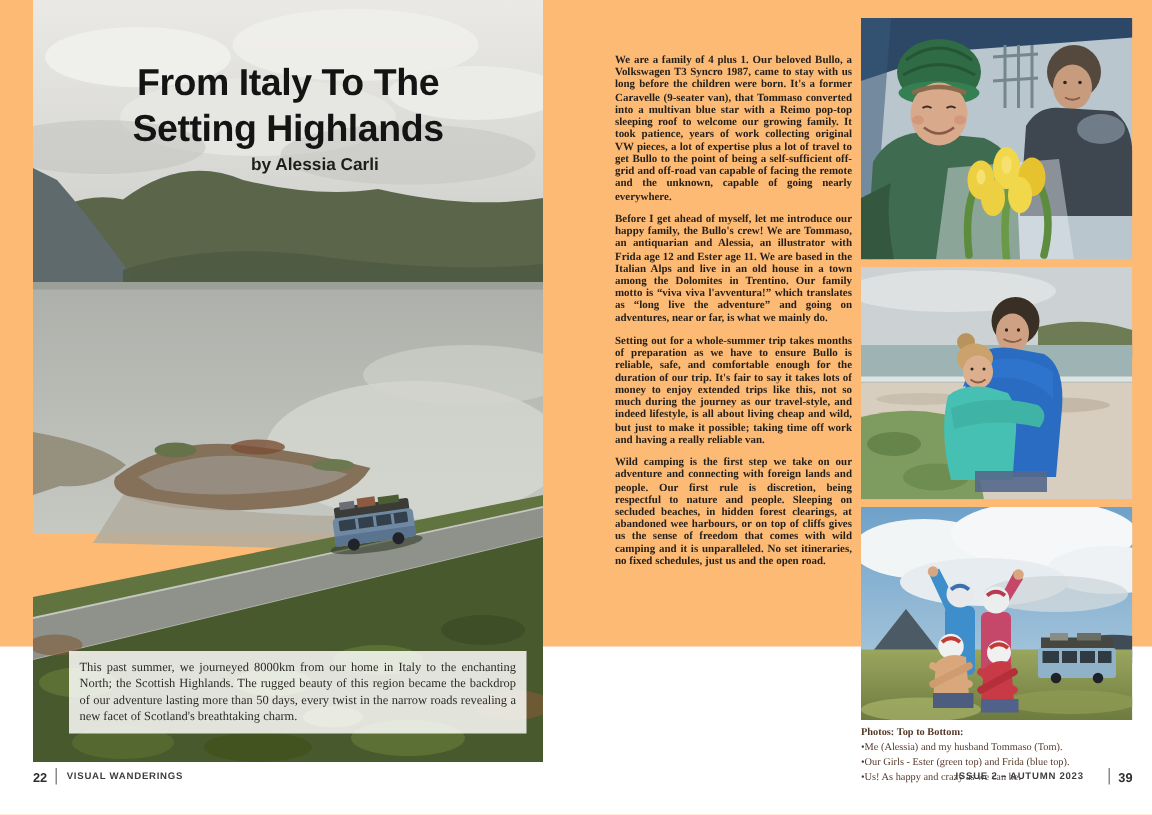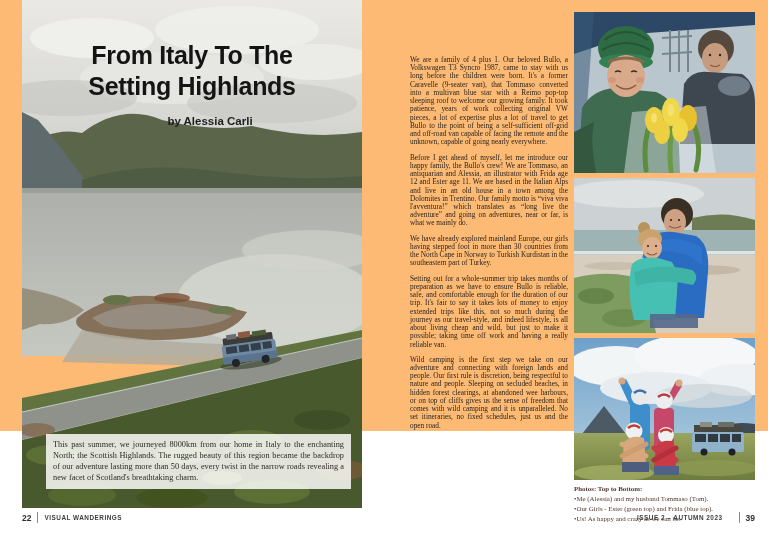--- a/index.html
+++ b/index.html
@@ -6,39 +6,39 @@
   html,body { width:768px; height:543px; background:#ffffff; overflow:hidden; }
   .spread { position:relative; width:768px; height:431px; background:#fdba74;
             font-family:"Liberation Serif", serif; }
 
   
   .hero { position:absolute; left:22px; top:0; width:340px; height:508px; overflow:hidden; }
   .hero svg { display:block; }
   .title-block { position:absolute; top:40px; left:0; right:0; text-align:center; }
   .title-block h1 { font-family:"Liberation Sans", sans-serif; font-weight:700;
                     font-size:25px; line-height:1.24; color:#141414; letter-spacing:-0.3px; }
-  .byline { margin-top:13px; font-family:"Liberation Sans", sans-serif; font-weight:700;
+  .byline { margin-top:2px; font-family:"Liberation Sans", sans-serif; font-weight:700;
             font-size:11.5px; color:#1d1d1d;padding-left:36px; }
   .lead-caption { position:absolute; left:24px; right:11px; bottom:19px;
                   background:rgba(253,253,250,0.85); padding:5px 7px 6px 7px;
                   font-size:8.3px; line-height:1.34; text-align:justify; color:#2d2b26; }
 
   
   .footer { position:absolute; top:512px; display:flex; align-items:center;
             font-family:"Liberation Sans", sans-serif; color:#3d3d3d; }
   .footer-left { left:22px; }
   .footer-right { right:13px; }
   .pagenum { font-weight:700; font-size:8.5px; color:#2e2e2e; }
   .vbar { width:1px; height:11px; background:#8a8a8a; display:inline-block; margin:0 6px; }
   .mag, .issue { font-weight:700; font-size:6.4px; letter-spacing:0.5px; color:#3d3d3d; }
   .issue { margin-right:10px; }
 
   
-  .body-col { position:absolute; left:410px; top:56px; width:158px;
-              font-size:7.3px; line-height:1.13; text-align:justify; color:#221f1b; }
+  .body-col { position:absolute; left:410px; top:36px; width:158px;
+              font-size:7.3px; line-height:1.13; text-align:justify; color:#221f1b;font-weight:bold; }
   .body-col p { margin-bottom:7px; }
 
   .photo-col { position:absolute; left:574px; top:12px; width:181px; }
   .photo-frame { display:block; margin-bottom:5px; overflow:hidden; }
   .photo-frame svg { display:block; }
 
   .photo-captions { margin-top:1px; font-family:"Liberation Serif", serif; color:#54382b; }
   .photo-captions .cap-head { font-weight:700; font-size:6.9px; margin-bottom:2px; }
   .photo-captions .cap-item { font-size:6.9px; line-height:1.45; }
 </style>
@@ -158,21 +158,20 @@
       <span class="pagenum">22</span>
       <span class="vbar"></span>
       <span class="mag">VISUAL WANDERINGS</span>
     </div>
   </section>
 
   <section>
     <div class="body-col">
       <p>We are a family of 4 plus 1. Our beloved Bullo, a Volkswagen T3 Syncro 1987, came to stay with us long before the children were born. It's a former Caravelle (9-seater van), that Tommaso converted into a multivan blue star with a Reimo pop-top sleeping roof to welcome our growing family. It took patience, years of work collecting original VW pieces, a lot of expertise plus a lot of travel to get Bullo to the point of being a self-sufficient off-grid and off-road van capable of facing the remote and the unknown, capable of going nearly everywhere.</p>
       <p>Before I get ahead of myself, let me introduce our happy family, the Bullo's crew! We are Tommaso, an antiquarian and Alessia, an illustrator with Frida age 12 and Ester age 11. We are based in the Italian Alps and live in an old house in a town among the Dolomites in Trentino. Our family motto is “viva viva l'avventura!” which translates as “long live the adventure” and going on adventures, near or far, is what we mainly do.</p>
-      <p>We have already explored mainland Europe, our girls having stepped foot in more than 30 countries from the North Cape in Norway to Turkish Kurdistan in the southeastern part of Turkey.</p>
       <p>Setting out for a whole-summer trip takes months of preparation as we have to ensure Bullo is reliable, safe, and comfortable enough for the duration of our trip. It's fair to say it takes lots of money to enjoy extended trips like this, not so much during the journey as our travel-style, and indeed lifestyle, is all about living cheap and wild, but just to make it possible; taking time off work and having a really reliable van.</p>
       <p>Wild camping is the first step we take on our adventure and connecting with foreign lands and people. Our first rule is discretion, being respectful to nature and people. Sleeping on secluded beaches, in hidden forest clearings, at abandoned wee harbours, or on top of cliffs gives us the sense of freedom that comes with wild camping and it is unparalleled. No set itineraries, no fixed schedules, just us and the open road.</p>
     </div>
 
     <div class="photo-col">
 
       <div class="photo-frame">
         <svg width="181" height="161" viewBox="0 0 181 161">
           <rect width="181" height="161" fill="#b9c6ce"></rect>
           <polygon points="0,0 181,0 181,13 60,22 0,42" fill="#2c4866"></polygon>

